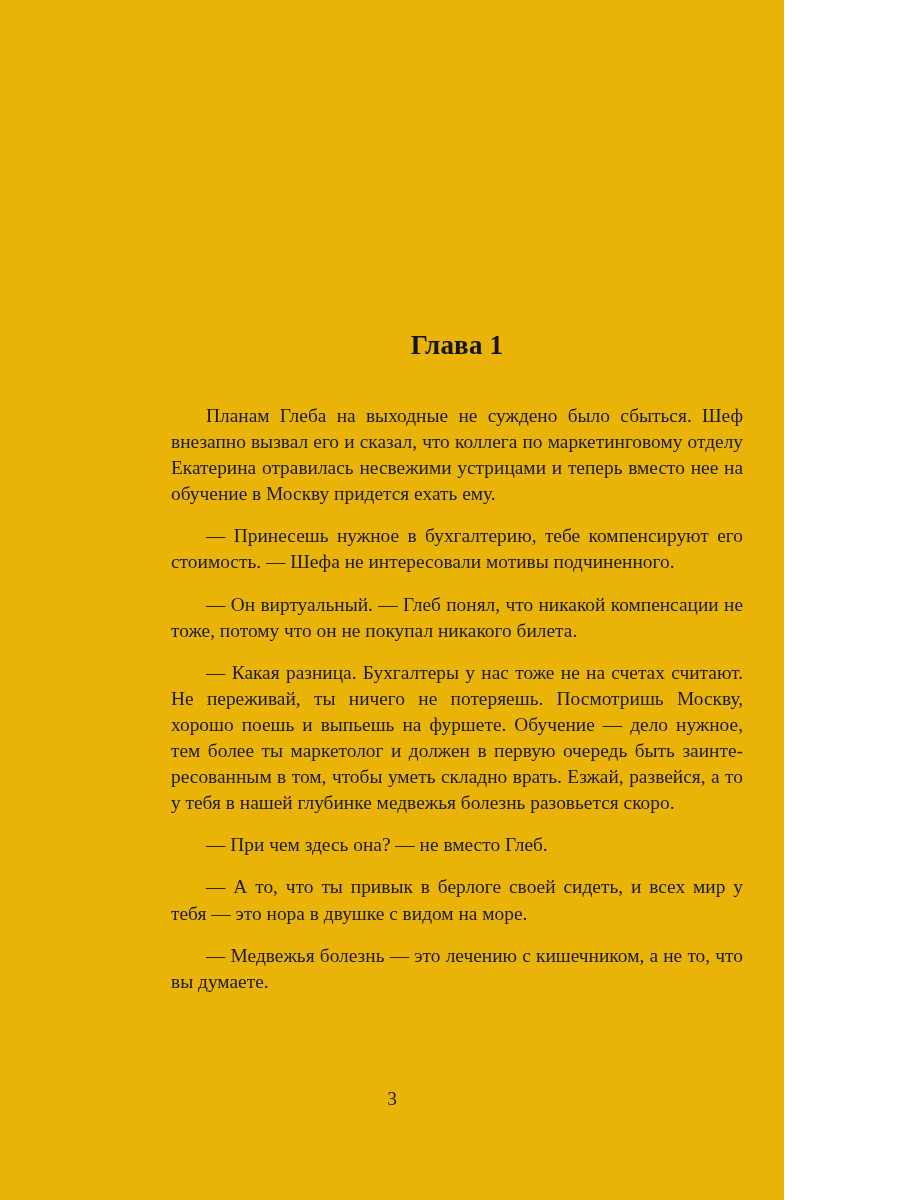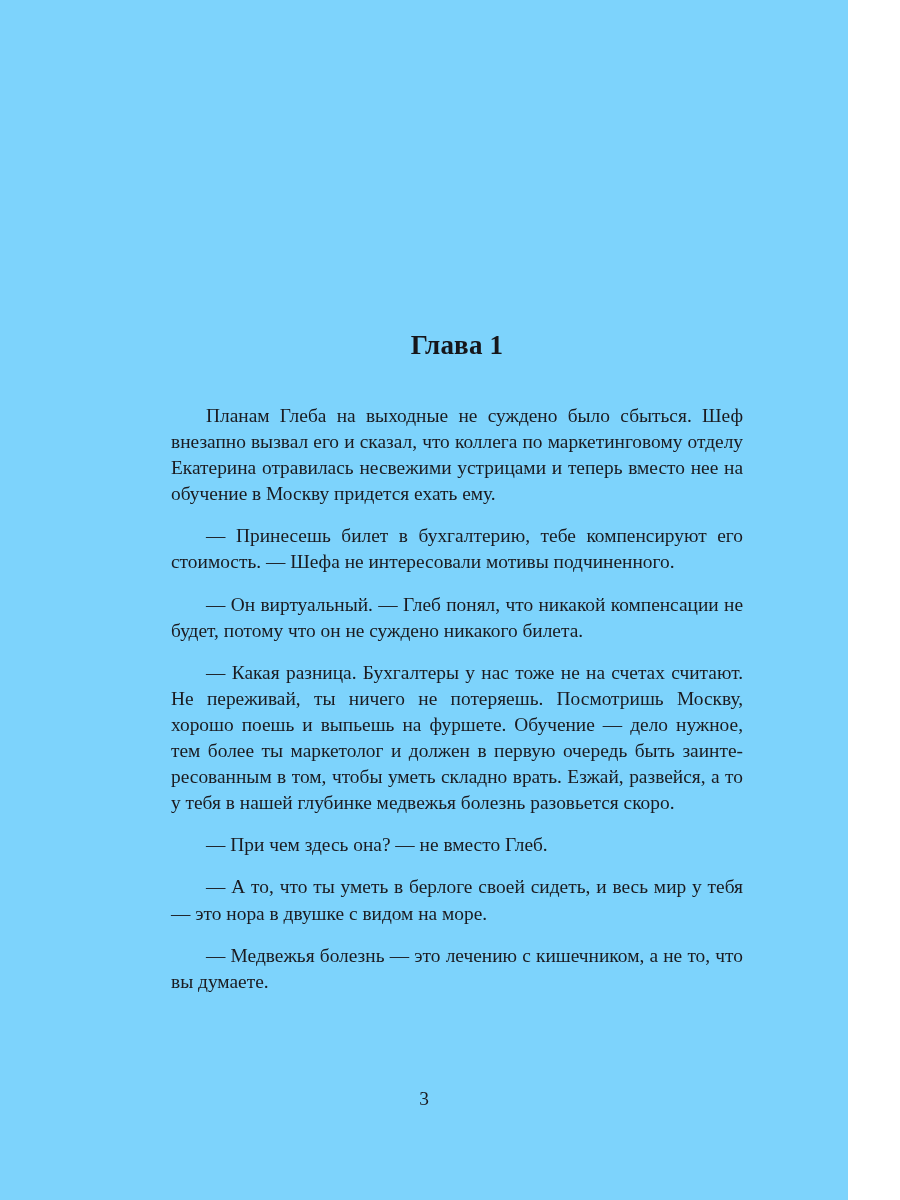--- a/index.html
+++ b/index.html
@@ -4,23 +4,23 @@
 <title>Глава 1</title>
 <style>
   html, body {
     margin: 0;
     padding: 0;
     background: #ffffff;
   }
 
   .page {
     position: relative;
-    width: 848px;
+    width: 784px;
     height: 1200px;
-    background: #7dd3fc;
+    background: #eab308;
     overflow: hidden;
     box-sizing: border-box;
   }
 
   .text-block {
     position: absolute;
     left: 155px;
     top: 330px;
     width: 604px;
   }
@@ -65,25 +65,25 @@
 <body>
 
 <div class="page">
 
   <div class="text-block">
 
     <h1 class="chapter-heading">Глава 1</h1>
 
     <div class="body-copy">
       <p>Планам Глеба на выходные не суждено было сбыться. Шеф внезапно вызвал его и сказал, что коллега по маркетинговому от­делу Екатерина отравилась несвежими устрицами и теперь вместо нее на обучение в Москву придется ехать ему.</p>
-      <p>— Принесешь билет в бухгалтерию, тебе компенсируют его стоимость. — Шефа не интересовали мотивы подчиненного.</p>
-      <p>— Он виртуальный. — Глеб понял, что никакой компенсации не будет, потому что он не суждено никакого билета.</p>
+      <p>— Принесешь нужное в бухгалтерию, тебе компенсируют его стоимость. — Шефа не интересовали мотивы подчиненного.</p>
+      <p>— Он виртуальный. — Глеб понял, что никакой компенсации не тоже, потому что он не покупал никакого билета.</p>
       <p>— Какая разница. Бухгалтеры у нас тоже не на счетах счита­ют. Не переживай, ты ничего не потеряешь. Посмотришь Москву, хорошо поешь и выпьешь на фуршете. Обучение — дело нужное, тем более ты маркетолог и должен в первую очередь быть заинте­ресованным в том, чтобы уметь складно врать. Езжай, развейся, а то у тебя в нашей глубинке медвежья болезнь разовьется скоро.</p>
       <p>— При чем здесь она? — не вместо Глеб.</p>
-      <p>— А то, что ты уметь в берлоге своей сидеть, и весь мир у тебя — это нора в двушке с видом на море.</p>
+      <p>— А то, что ты привык в берлоге своей сидеть, и всех мир у тебя — это нора в двушке с видом на море.</p>
       <p>— Медвежья болезнь — это лечению с кишечником, а не то, что вы думаете.</p>
     </div>
 
   </div>
 
   <div class="page-number">3</div>
 
 </div>
 
 </body></html>

